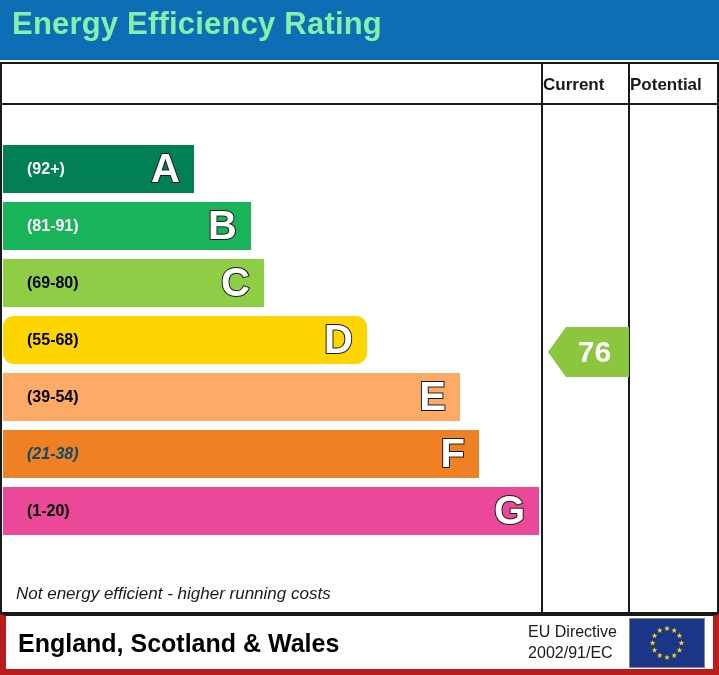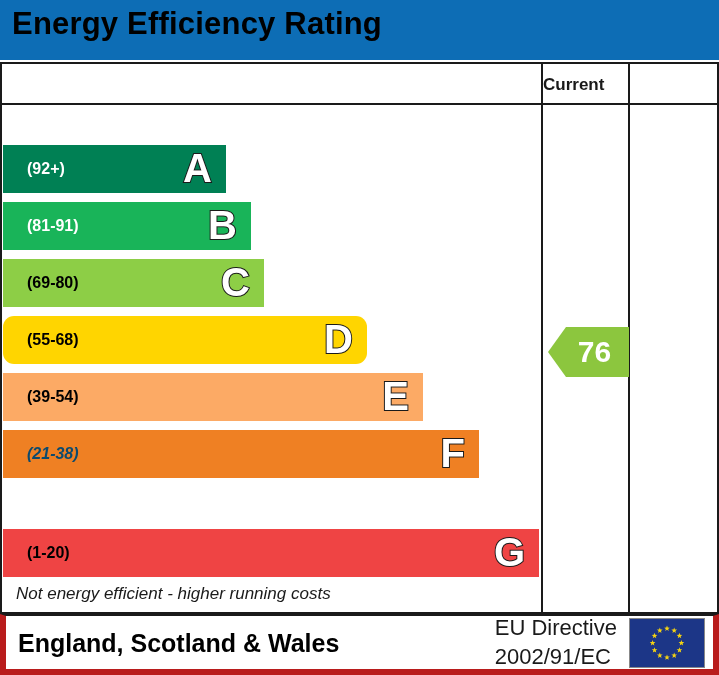--- a/index.html
+++ b/index.html
@@ -26,21 +26,21 @@
     width: 719px; height: 60px;
     background: #0d6db5;
     box-sizing: border-box;
   }
   .title-text {
     position: absolute;
     left: 12px;
     top: 6px;
     font-size: 31px;
     font-weight: bold;
-    color: #000000;
+    color: #86efac;
     letter-spacing: 0.2px;
     white-space: nowrap;
   }
 
   
   .table-frame {
     position: absolute;
     left: 0; top: 62px;
     width: 719px;
     height: 552px;
@@ -171,21 +171,21 @@
     font-size: 25px;
     font-weight: bold;
     color: #000000;
     white-space: nowrap;
   }
   .footer-directive {
     position: absolute;
     right: 96px;
     top: 50%;
     transform: translateY(-50%);
-    font-size: 22px;
+    font-size: 16px;
     color: #1a1a1a;
     text-align: left;
     line-height: 1.35;
   }
   .eu-flag {
     position: absolute;
     right: 8px;
     top: 50%;
     transform: translateY(-50%);
     width: 76px;
@@ -201,52 +201,53 @@
 <div id="epc">
 
   <div class="title-bar">
     <div class="title-text">Energy Efficiency Rating</div>
   </div>
 
   <div class="table-frame">
 
     <div class="col-head-row">
       <div class="col-head current">Current</div>
+      <div class="col-head potential">Potential</div>
     </div>
 
     <div class="vline vline-current"></div>
     <div class="vline vline-potential"></div>
 
     <div class="chart-area">
       <div class="bands">
-          <div class="band" style="top: 0px; width: 191px; background: rgb(0, 128, 84); padding-left: 32px;">
+          <div class="band" style="top: 0px; width: 191px; background: rgb(0, 128, 84);">
             <span class="band-range" style="color: rgb(255, 255, 255);">(92+)</span>
             <span class="band-letter">A</span>
           </div>
           <div class="band" style="top: 57px; width: 248px; background: rgb(25, 180, 89);">
             <span class="band-range" style="color: rgb(255, 255, 255);">(81-91)</span>
             <span class="band-letter">B</span>
           </div>
           <div class="band" style="top: 114px; width: 261px; background: rgb(141, 206, 70);">
             <span class="band-range" style="color: rgb(0, 0, 0);">(69-80)</span>
             <span class="band-letter">C</span>
           </div>
           <div class="band" style="top: 171px; width: 364px; background: rgb(255, 213, 0); border-radius: 11px;">
             <span class="band-range" style="color: rgb(0, 0, 0);">(55-68)</span>
             <span class="band-letter">D</span>
           </div>
-          <div class="band" style="top: 228px; width: 420px; background: rgb(252, 170, 101);">
+          <div class="band" style="top: 228px; width: 420px; background: rgb(252, 170, 101); padding-left: 37px;">
             <span class="band-range" style="color: rgb(0, 0, 0);">(39-54)</span>
             <span class="band-letter">E</span>
           </div>
           <div class="band" style="top: 285px; width: 476px; background: rgb(239, 128, 35);">
             <span class="band-range" style="color: #0c4a6e; font-style: italic;">(21-38)</span>
             <span class="band-letter">F</span>
           </div>
-          <div class="band" style="top: 342px; width: 536px; background: #ef4444; margin-top: 42px;">
+          <div class="band" style="top: 342px; width: 536px; background: #ec4899;">
             <span class="band-range" style="color: rgb(0, 0, 0);">(1-20)</span>
             <span class="band-letter">G</span>
           </div>
         </div>
       <div class="caption bottom">Not energy efficient - higher running costs</div>
     </div>
 
     <div class="rating-arrow" style="background: rgb(140, 198, 62);">
       <span class="rating-value">76</span>
     </div>

